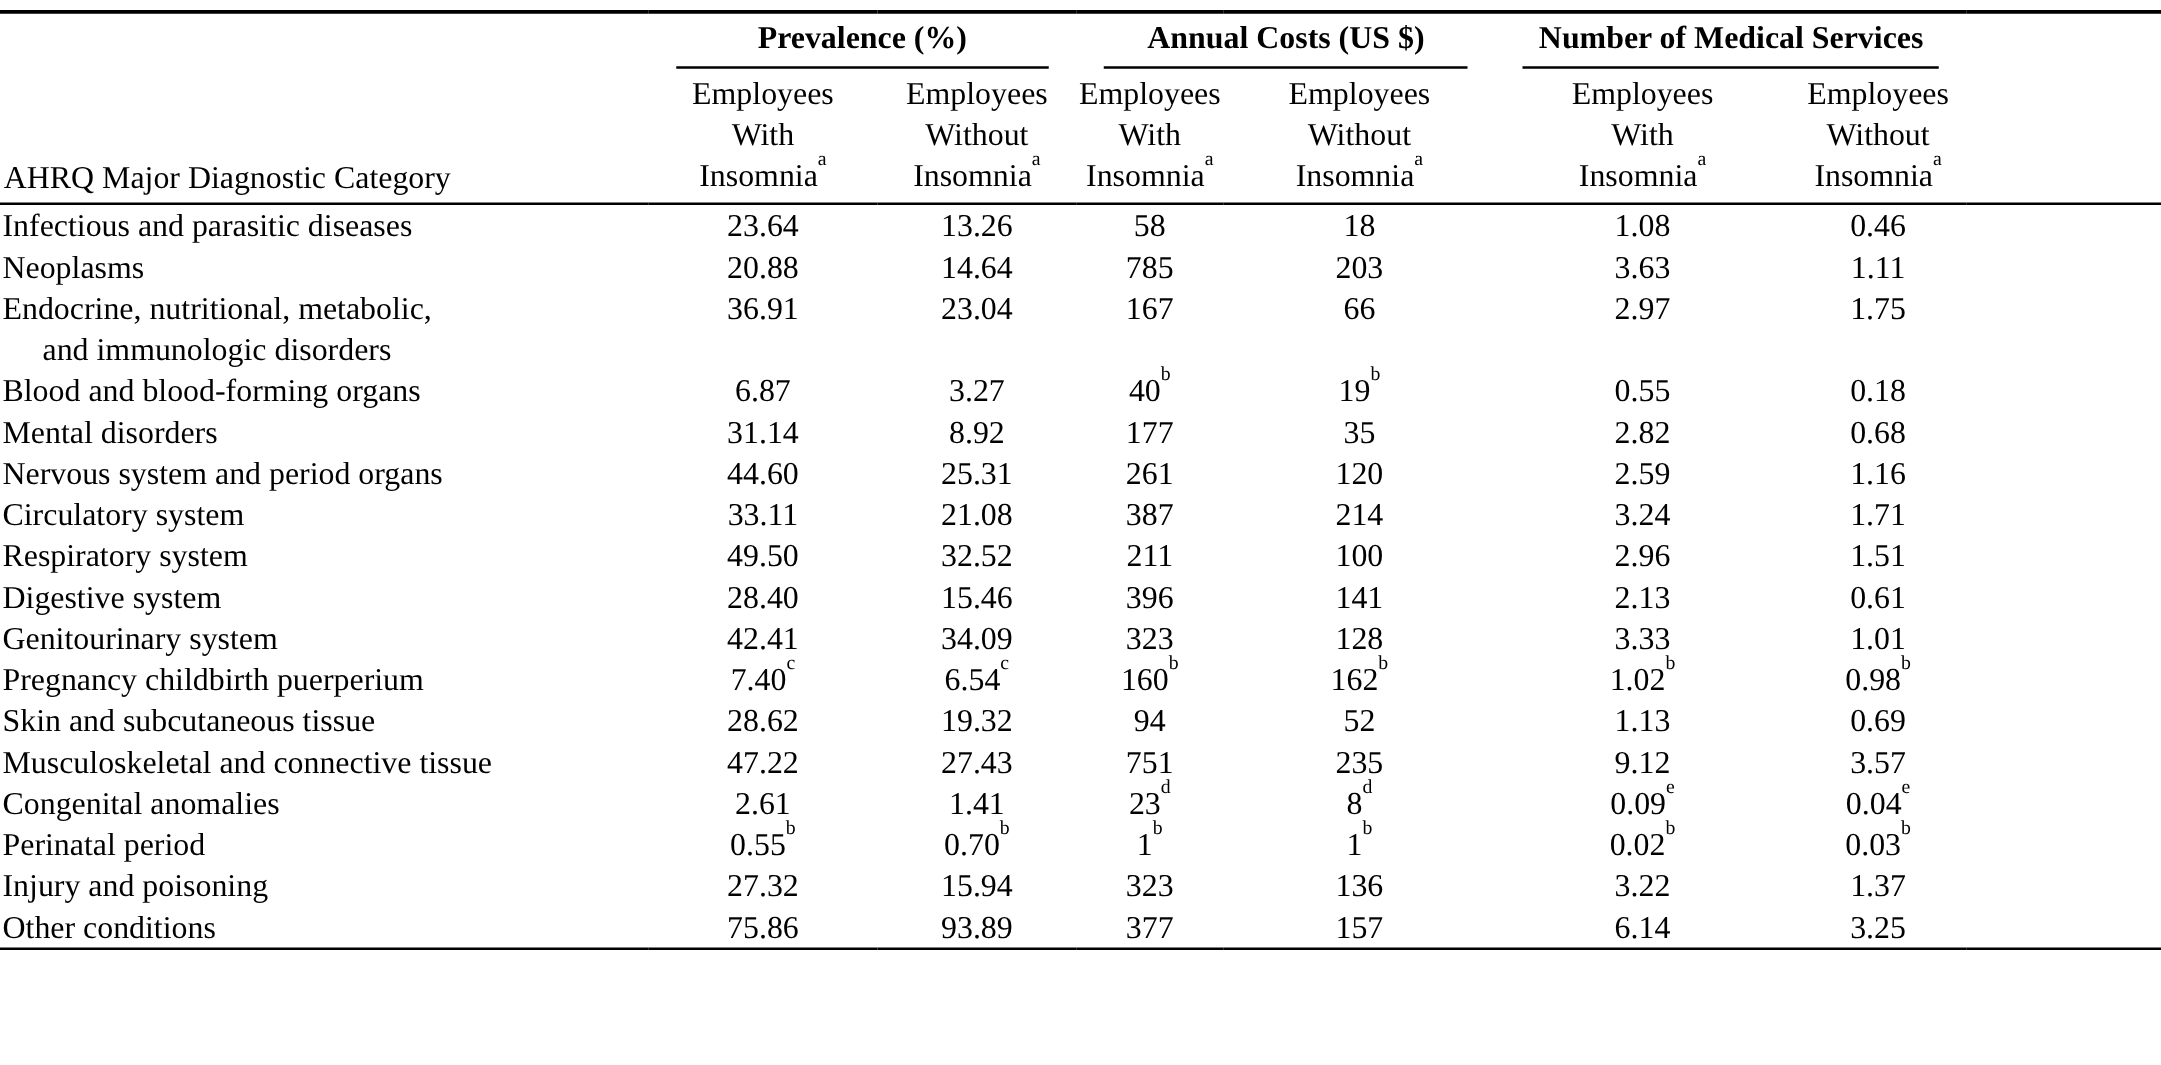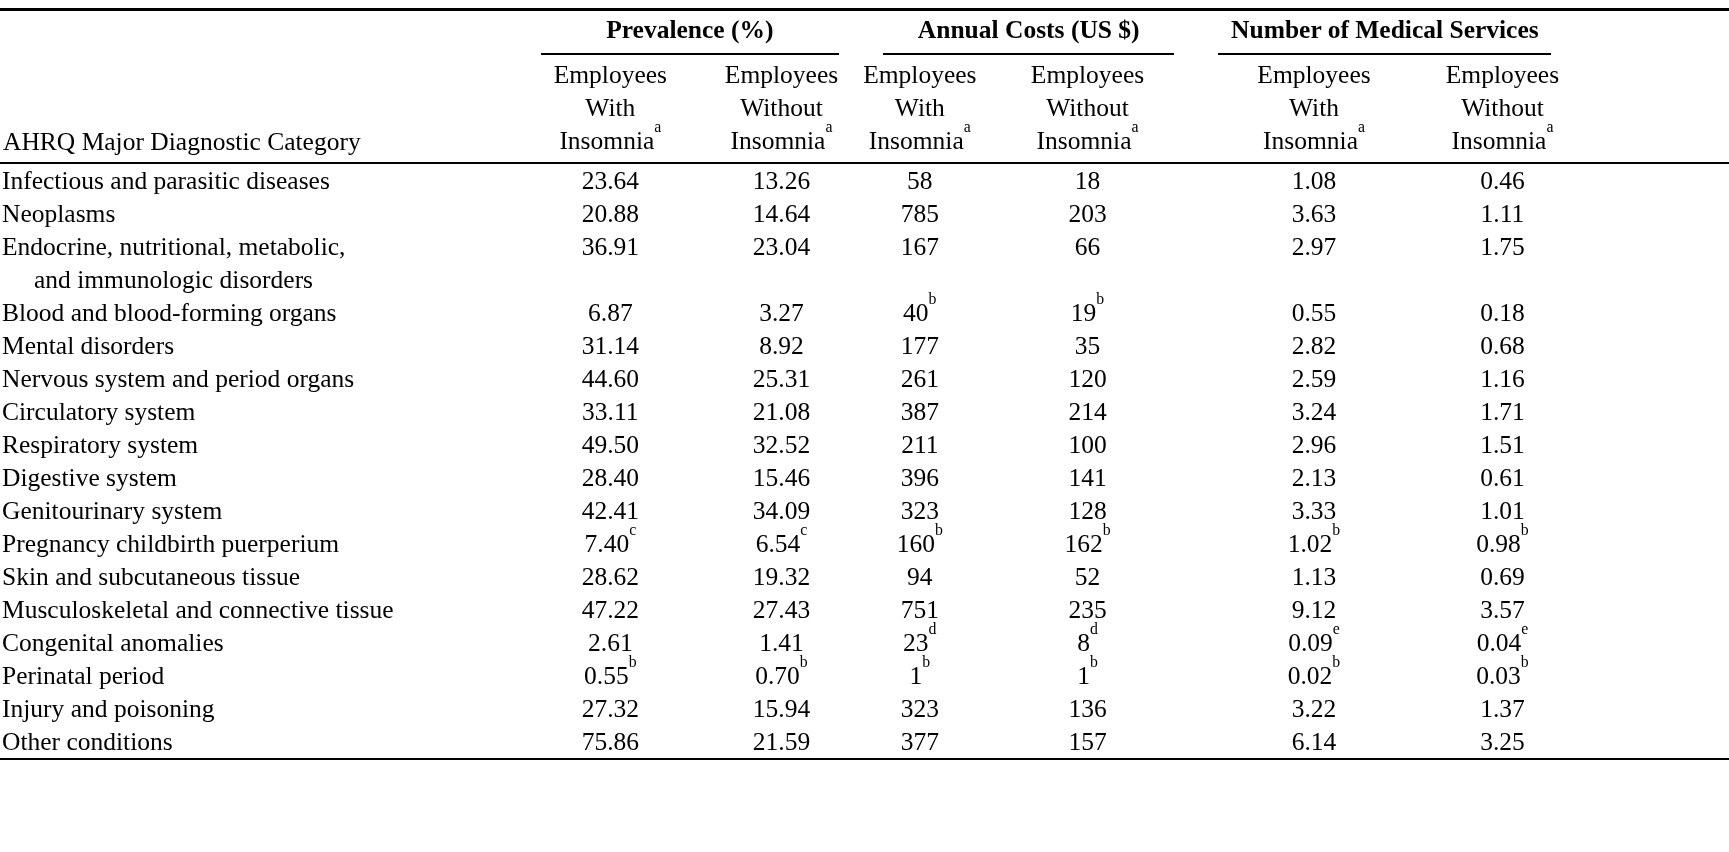--- a/index.html
+++ b/index.html
@@ -268,21 +268,21 @@
           <td class="num rich">15.94</td>
           <td class="num rich">323</td>
           <td class="num rich">136</td>
           <td class="num rich">3.22</td>
           <td class="num rich">1.37</td>
           <td></td>
         </tr>
         <tr>
           <td class="category rich">Other conditions</td>
           <td class="num rich">75.86</td>
-          <td class="num rich">21.59</td>
+          <td class="num rich">93.89</td>
           <td class="num rich">377</td>
           <td class="num rich">157</td>
           <td class="num rich">6.14</td>
           <td class="num rich">3.25</td>
           <td></td>
         </tr>
       </tbody>
   </table>
 </div>
 

